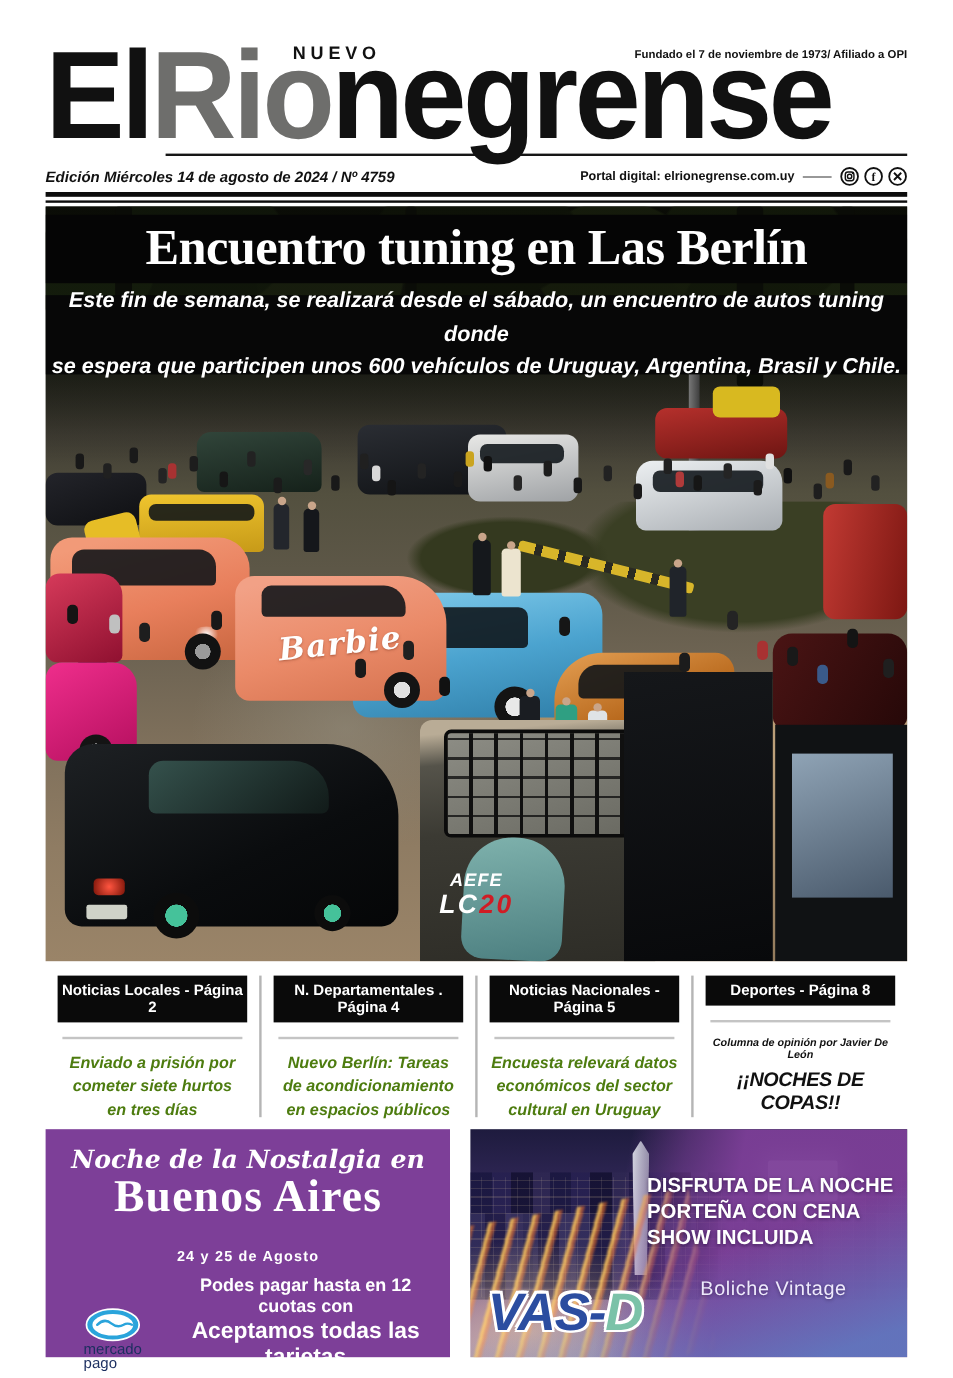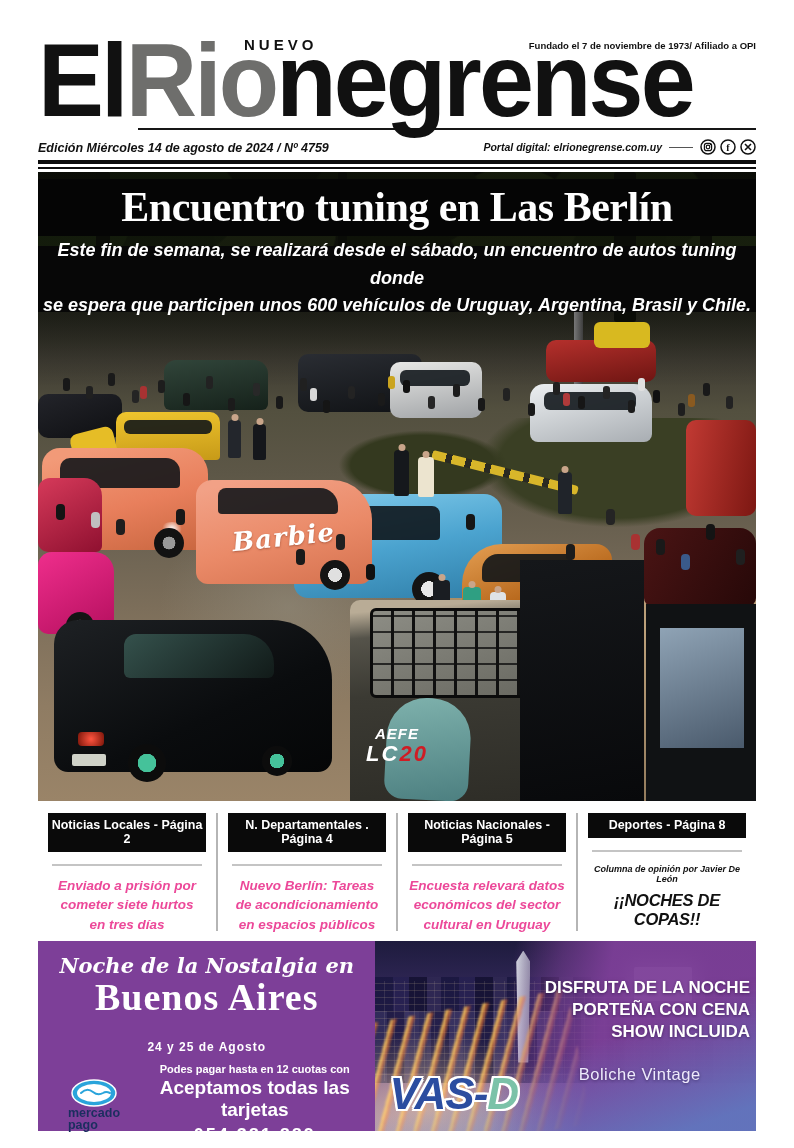--- a/index.html
+++ b/index.html
@@ -9,21 +9,21 @@
   
   .masthead{position:relative;height:128px;}
   .kicker{position:absolute;left:206px;top:36px;font-size:15px;font-weight:bold;letter-spacing:4px;}
   .mast-title{position:absolute;left:0;top:34px;font-size:104px;font-weight:bold;line-height:0.9;letter-spacing:-3px;transform:scaleX(0.95);transform-origin:left top;white-space:nowrap;}
   .mast-title .t2{color:var(--masthead-gray,#6e6e6c);}
   .founded{position:absolute;right:0;top:40px;font-size:9.5px;font-weight:bold;}
   .mast-underline{border-top:2.5px solid #161616;margin-left:100px;}
   .edition-row{display:flex;justify-content:space-between;align-items:flex-end;margin-top:7px;height:18px;}
   .edition{font-size:12.5px;font-weight:bold;font-style:italic;}
   .portal-wrap{display:flex;align-items:center;gap:7px;}
-  .portal{font-size:10.5px;font-weight:bold;font-style:italic;}
+  .portal{font-size:10.5px;font-weight:bold;}
   .dash{width:24px;border-top:1.5px solid #555;}
   .soc{display:flex;gap:4px;}
   .soc svg{display:block;}
   .thickrule{margin-top:5px;border-top:4.5px solid #0d0d0d;border-bottom:2px solid #0d0d0d;height:2.5px;}
 
   
   .photo{position:relative;margin-top:3px;height:629px;overflow:hidden;
     background:linear-gradient(180deg,#0c0f08 0%,#141710 14%,#23241c 22%,#3f3c33 30%,#53503f 38%,#5d5747 48%,#6e6453 60%,#80715c 72%,#8f7c63 85%,#9a8468 100%);}
   .headline-bar{position:absolute;top:7px;left:0;right:0;height:57px;background:#050505;display:flex;align-items:center;justify-content:center;z-index:30;}
   .headline{font-family:"Liberation Serif",serif;font-weight:bold;color:#fff;font-size:42px;letter-spacing:-0.5px;}
@@ -69,49 +69,49 @@
   .wm .lc{font-size:22px;letter-spacing:2px;}
   .wm .red{color:var(--watermark-red,#d01c24);}
   .curb{height:9px;background:repeating-linear-gradient(90deg,#d8b62a 0 14px,#2a2a22 14px 20px);transform:rotate(14deg);border-radius:3px;}
 
   
   .sections{display:flex;margin-top:12px;height:118px;}
   .col{flex:1;padding:0 10px;min-width:0;}
   .col + .col{border-left:2px solid #b5b5b5;}
   .sec-head{background:#0a0a0a;color:#fff;font-weight:bold;font-size:12.5px;text-align:center;padding:5px 2px 6px;}
   .sec-rule{height:2px;background:#c4c4c4;margin:12px 4px 10px;}
-  .teaser{font-weight:bold;font-style:italic;font-size:13.5px;text-align:center;line-height:1.45;white-space:pre-line;color:#ec4899;}
+  .teaser{font-weight:bold;font-style:italic;font-size:13.5px;text-align:center;line-height:1.45;white-space:pre-line;color:#4d7c0f;}
   .kicker-small{font-weight:bold;font-style:italic;font-size:9px;text-align:center;margin-top:12px;}
   .teaser-big{font-weight:bold;font-style:italic;font-size:16.5px;text-align:center;margin-top:7px;letter-spacing:-0.3px;}
 
   
-  .ad{display:flex;margin-top:10px;height:190px;}
+  .ad{display:flex;margin-top:10px;height:190px;gap:17px;}
   .ad-left{width:47%;background:var(--accent-purple,#7d3f98);color:#fff;text-align:center;padding:10px 10px 0;box-sizing:border-box;}
   .script-line{font-family:"DejaVu Serif",serif;font-style:italic;font-weight:bold;font-size:21px;margin-top:2px;}
   .ba-title{font-family:"Liberation Serif",serif;font-weight:bold;font-size:38px;letter-spacing:1px;line-height:1.05;}
   .ba-dates{font-weight:bold;font-size:12px;letter-spacing:1px;margin-top:23px;}
   .pay-row{display:flex;align-items:center;margin-top:9px;gap:4px;}
   .mp{display:flex;flex-direction:column;align-items:center;width:92px;flex:none;}
-  .mp-text{color:var(--mp-navy,#1b2e5f);font-weight:bold;font-size:12.5px;line-height:0.95;text-align:left;}
+  .mp-text{color:var(--mp-navy,#1b2e5f);font-weight:normal;font-size:12.5px;line-height:0.95;text-align:left;}
   .pay-col{flex:1;}
-  .pay1{font-weight:bold;font-size:11px;}
+  .pay1{font-weight:bold;font-size:15px;}
   .pay2{font-weight:bold;font-size:19px;margin-top:2px;}
   .phone{font-weight:bold;font-size:18px;letter-spacing:2px;margin-top:4px;}
   .ad-right{flex:1;position:relative;overflow:hidden;background:linear-gradient(180deg,#1e1b3e 0%,#33295a 30%,#544a7e 55%,#8a6a9a 78%,#a08ab0 100%);}
   .ad-right div{position:absolute;}
   .bldg1{left:0;top:36px;right:0;height:96px;opacity:.9;background:repeating-linear-gradient(90deg,#1a1740 0 18px,#262050 18px 34px,#141132 34px 52px,#2e2752 52px 66px);}
   .bldg2{left:0;top:70px;right:0;height:72px;opacity:.8;background:repeating-linear-gradient(90deg,#35305e 0 12px,#221d48 12px 30px,#3e3766 30px 44px);}
   .windows{left:0;top:40px;right:0;height:100px;opacity:.55;background:repeating-linear-gradient(0deg,transparent 0 6px,rgba(255,230,170,.25) 6px 7px),repeating-linear-gradient(90deg,transparent 0 9px,rgba(255,240,200,.2) 9px 10px);}
   .billboard{left:68%;top:26px;width:58px;height:34px;background:#dfe6f2;box-shadow:0 0 18px 6px rgba(225,235,250,.55);border-radius:2px;}
   .obelisk{left:37%;top:10px;width:14px;height:112px;background:linear-gradient(90deg,#d6dae2,#9aa0ae);clip-path:polygon(50% 0,100% 10%,86% 100%,14% 100%,0 10%);}
   .trails{left:-30px;bottom:-14px;width:62%;height:72%;transform:rotate(-10deg);filter:blur(1px);opacity:.95;background:repeating-linear-gradient(115deg,rgba(255,196,90,.9) 0 3px,rgba(255,120,40,.55) 3px 6px,transparent 6px 17px);}
   .roadglow{left:-10px;bottom:0;width:55%;height:55%;background:radial-gradient(ellipse at 30% 80%,rgba(255,220,160,.5),transparent 65%);}
   .ovl1{inset:0;background:linear-gradient(100deg,rgba(125,63,152,0) 34%,rgba(125,63,152,.55) 46%,rgba(125,63,152,.95) 58%);}
   .ovl2{inset:0;background:linear-gradient(160deg,rgba(91,127,196,0) 55%,rgba(91,127,196,.8) 92%);}
-  .promo{right:6px;top:36px;width:58%;text-align:right;color:#fff;font-weight:bold;font-size:17px;line-height:1.3;white-space:pre-line;text-shadow:0 1px 3px rgba(20,0,40,.45);}
+  .promo{right:6px;top:36px;width:58%;text-align:left;color:#fff;font-weight:bold;font-size:17px;line-height:1.3;white-space:pre-line;text-shadow:0 1px 3px rgba(20,0,40,.45);}
   .promo-sub{right:6px;top:124px;width:58%;text-align:center;color:#eeeafc;font-size:16.5px;letter-spacing:.5px;text-shadow:0 1px 3px rgba(20,0,40,.45);}
   .vasd{left:14px;bottom:12px;font-size:44px;font-weight:bold;font-style:italic;letter-spacing:-1px;
     text-shadow:-2px 0 #fff,2px 0 #fff,0 -2px #fff,0 2px #fff,-2px -2px #fff,2px 2px #fff,-2px 2px #fff,2px -2px #fff;}
   .vasd .p1{color:var(--vasd-blue,#2b4da0);}
   .vasd .p2{color:var(--vasd-teal,#7bc2a8);}
 </style>
 </head>
 <body>
 
 <div class="page">

